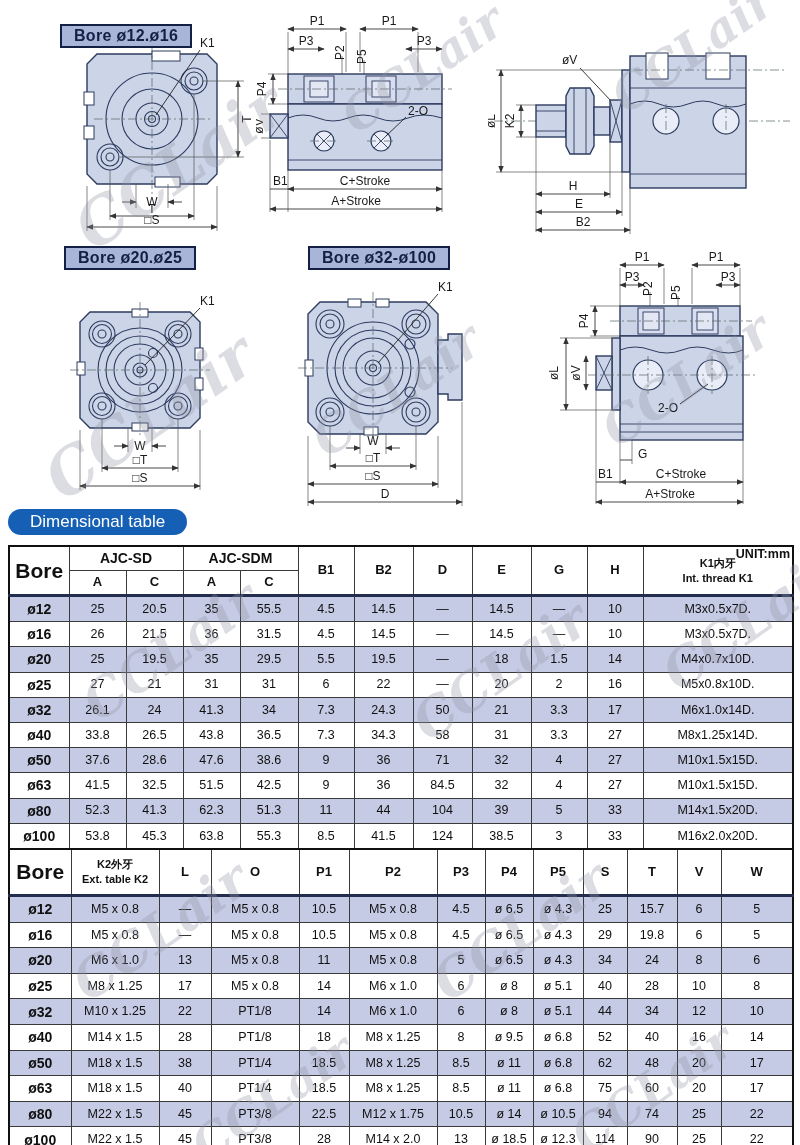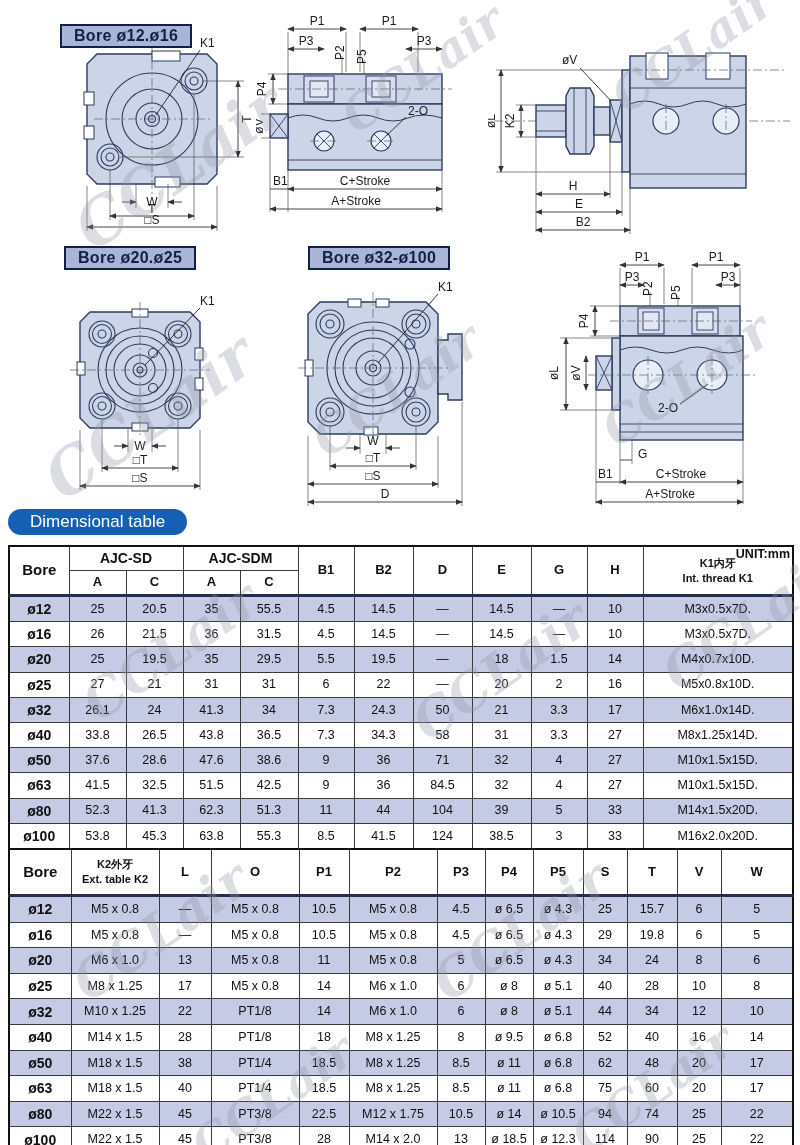--- a/index.html
+++ b/index.html
@@ -29,21 +29,21 @@
   .xln{stroke:#2c3b5e;stroke-width:.9;}
   table.dim-table{position:absolute;left:8px;border-collapse:collapse;table-layout:fixed;
       background:#fff;border:2px solid #101010;z-index:2;}
   .t1{top:545px;width:784px;}
   .t2{top:848px;width:784px;}
   th,td{border:1px solid #3a3a3a;text-align:center;vertical-align:middle;padding:0;color:#101010;}
   thead{border-bottom:3px solid #232e4e;}
   th{font-size:13px;font-weight:bold;height:23px;line-height:1.1;}
   .t2 th{height:44px;}
   th.big{font-size:14px;}
-  th.boreh{font-size:15px;}
+  th.boreh{font-size:21px;}
   th.smallh{font-size:11px;font-weight:bold;}
   th.smallh div{line-height:1.35;}
   td{font-size:12.5px;height:24.2px;line-height:1;}
   .t2 td{height:24.6px;}
   td.bore{font-size:14px;font-weight:bold;}
   tr.shade td{background:#c6cbe5;}
 </style>
 </head>
 <body>
 

